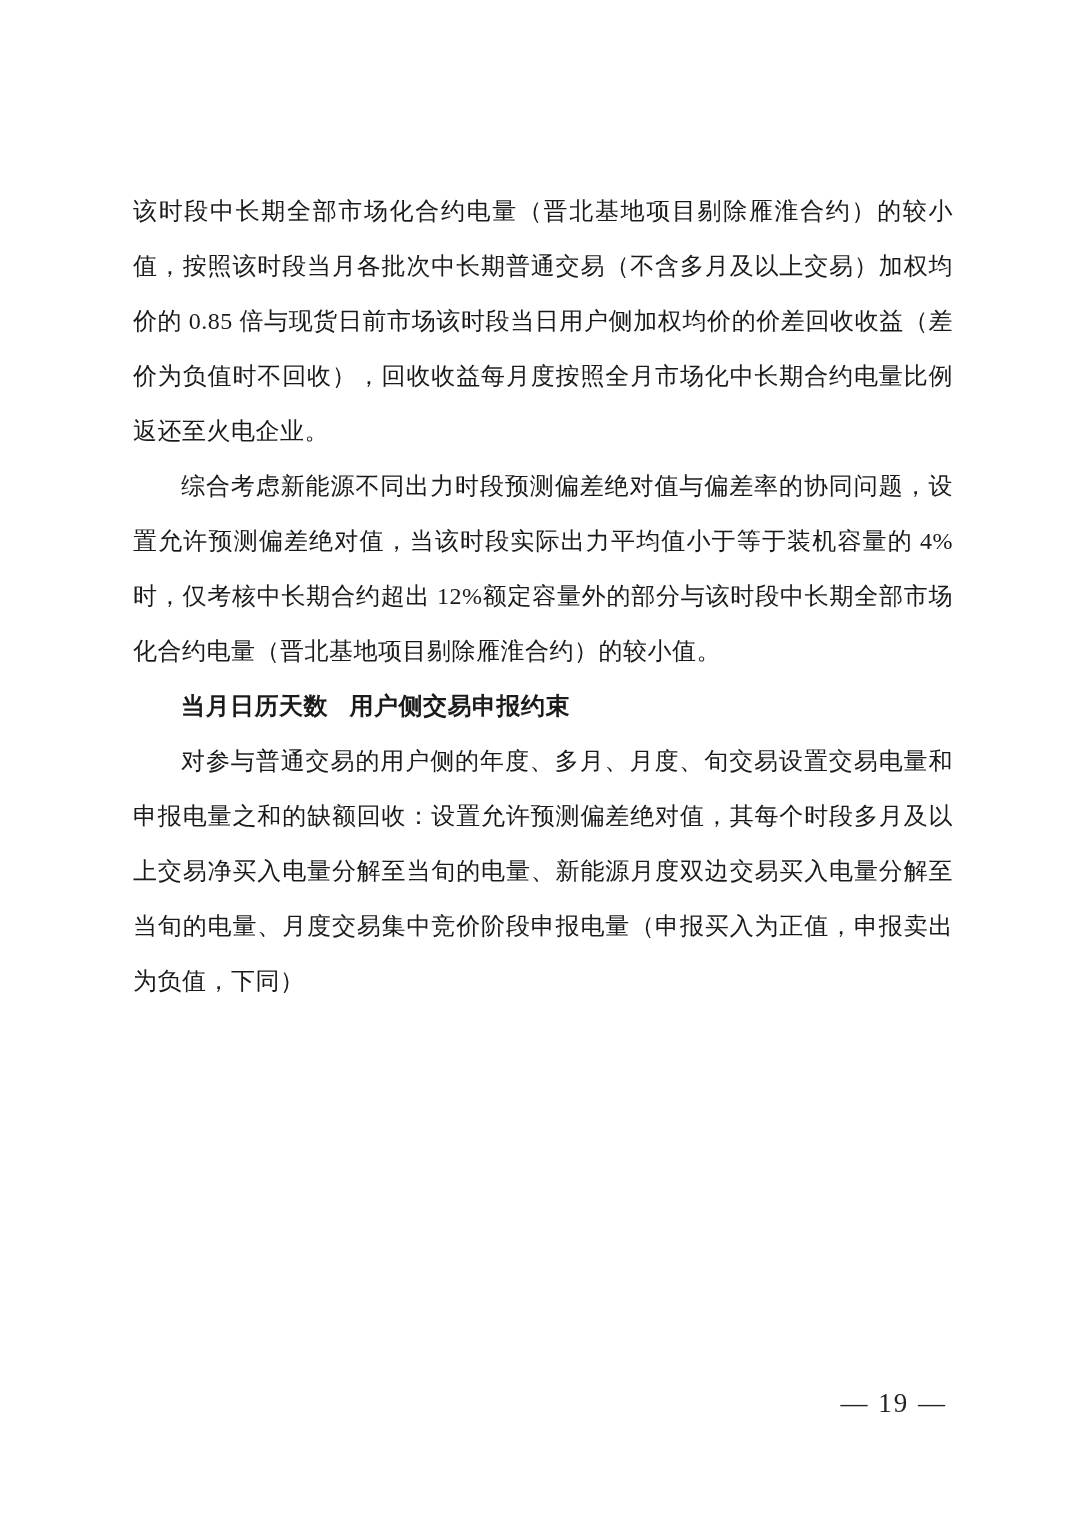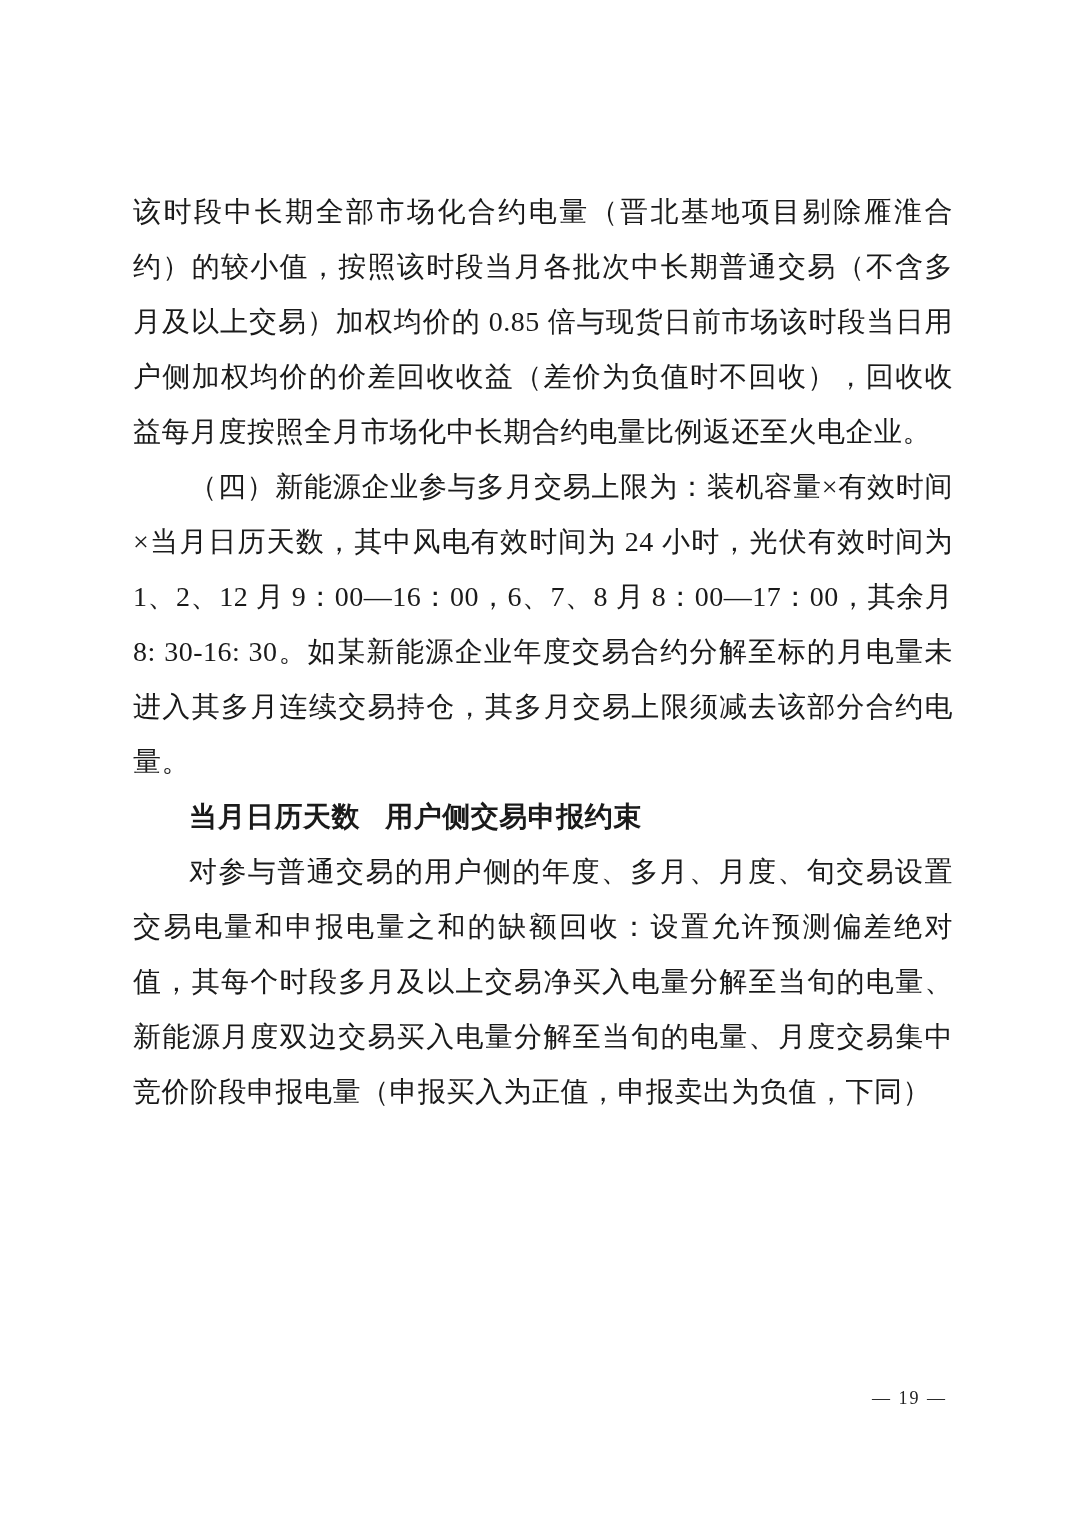--- a/index.html
+++ b/index.html
@@ -14,21 +14,21 @@
     background: #ffffff;
     overflow: hidden;
     font-family: "Liberation Serif", "DejaVu Serif", serif;
     color: #1a1a1a;
   }
   .text-block {
     position: absolute;
     left: 133px;
     top: 184px;
     width: 820px;
-    font-size: 28px;
+    font-size: 24px;
     line-height: 55px;
     text-align: justify;
     text-justify: inter-character;
     letter-spacing: 0.5px;
   }
   .para {
     margin: 0;
   }
   .para.indent {
     text-indent: 2em;
@@ -41,37 +41,37 @@
     font-weight: bold;
   }
   .heading-title {
     margin-left: 0.9em;
     font-weight: bold;
   }
   .page-number {
     position: absolute;
     top: 1388px;
     right: 133px;
-    font-size: 18px;
+    font-size: 27px;
     letter-spacing: 2px;
     color: #222222;
     font-family: "Liberation Serif", "DejaVu Serif", serif;
   }
 </style>
 </head>
 <body>
 
 <div class="page">
 
   <div class="text-block">
 
     <p class="para">该时段中长期全部市场化合约电量（晋北基地项目剔除雁淮合约）的较小值，按照该时段当月各批次中长期普通交易（不含多月及以上交易）加权均价的 0.85 倍与现货日前市场该时段当日用户侧加权均价的价差回收收益（差价为负值时不回收），回收收益每月度按照全月市场化中长期合约电量比例返还至火电企业。</p>
 
+    <p class="para indent">综合考虑新能源不同出力时段预测偏差绝对值与偏差率的协同问题，设置允许预测偏差绝对值，当该时段实际出力平均值小于等于装机容量的 4%时，仅考核中长期合约超出 12%额定容量外的部分与该时段中长期全部市场化合约电量（晋北基地项目剔除雁淮合约）的较小值。</p>
 
-    <p class="para indent">（四）新能源企业参与多月交易上限为：装机容量×有效时间×当月日历天数，其中风电有效时间为 24 小时，光伏有效时间为 1、2、12 月 9：00—16：00，6、7、8 月 8：00—17：00，其余月 8: 30-16: 30。如某新能源企业年度交易合约分解至标的月电量未进入其多月连续交易持仓，其多月交易上限须减去该部分合约电量。</p>
 
     <p class="heading-line">
       <span class="heading-number">当月日历天数</span><span class="heading-title">用户侧交易申报约束</span>
     </p>
 
     <p class="para indent">对参与普通交易的用户侧的年度、多月、月度、旬交易设置交易电量和申报电量之和的缺额回收：设置允许预测偏差绝对值，其每个时段多月及以上交易净买入电量分解至当旬的电量、新能源月度双边交易买入电量分解至当旬的电量、月度交易集中竞价阶段申报电量（申报买入为正值，申报卖出为负值，下同）</p>
 
   </div>
 
   <div class="page-number">— 19 —</div>

